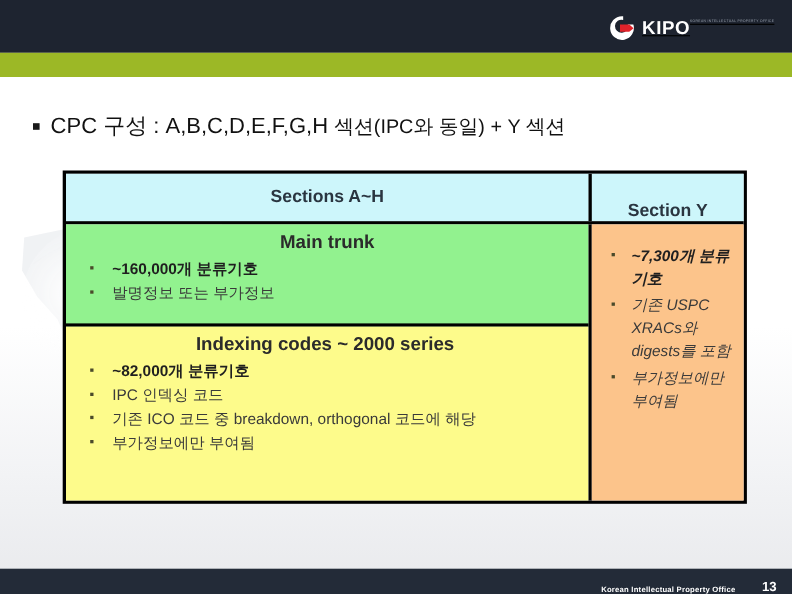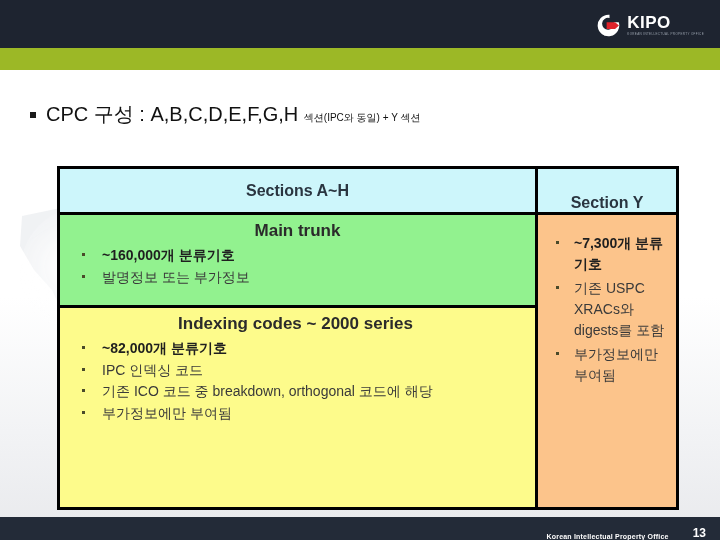--- a/index.html
+++ b/index.html
@@ -67,21 +67,21 @@
   .logo {
     position: absolute;
     right: 16px;
     top: 10px;
     height: 30px;
     display: flex;
     align-items: center;
     gap: 5px;
   }
   .logo-mark { width: 27px; height: 27px; }
-  .logo-text-wrap { display: flex; flex-direction: column; line-height: 1; }
+  .logo-text-wrap { display: flex; flex-direction: row; line-height: 1; text-decoration: underline; }
   .logo-word {
     font-family: "Liberation Sans", sans-serif;
     font-weight: bold;
     font-size: 17px;
     color: #ffffff;
     letter-spacing: .5px;
   }
   .logo-sub {
     margin-top: 2px;
     font-size: 3px;
@@ -108,29 +108,29 @@
     background: #1a1a1a;
     position: relative;
     top: -3px;
     flex: 0 0 auto;
   }
   .lead-text {
     font-size: 15px;
     color: #111111;
   }
   .lead-text .b { font-weight: normal; font-size: 20px; }
-  .lead-text .sm { font-size: 10px; }
+  .lead-text .sm { font-size: 18px; }
 
   
   .matrix {
     position: absolute;
     left: 57px;
-    top: 166px;
+    top: 155px;
     width: 622px;
-    height: 344px;
+    height: 303px;
     border: 3px solid #000000;
     box-sizing: border-box;
     display: flex;
     flex-direction: column;
   }
   .matrix-head {
     display: flex;
     height: 46px;
     flex: 0 0 auto;
     border-bottom: 3px solid #000000;
@@ -213,20 +213,21 @@
     font-weight: bold;
     color: #1f1f1f;
   }
 
   ul.blist.narrow {
     padding: 0 8px 0 36px;
   }
   ul.blist.narrow li {
     line-height: 1.5;
     margin-bottom: 3px;
+    font-style: italic;
   }
   ul.blist.narrow li::before { left: -18px; }
 
   
   .footer-bar {
     position: absolute;
     left: 0;
     bottom: 0;
     width: 720px;
     height: 23px;

